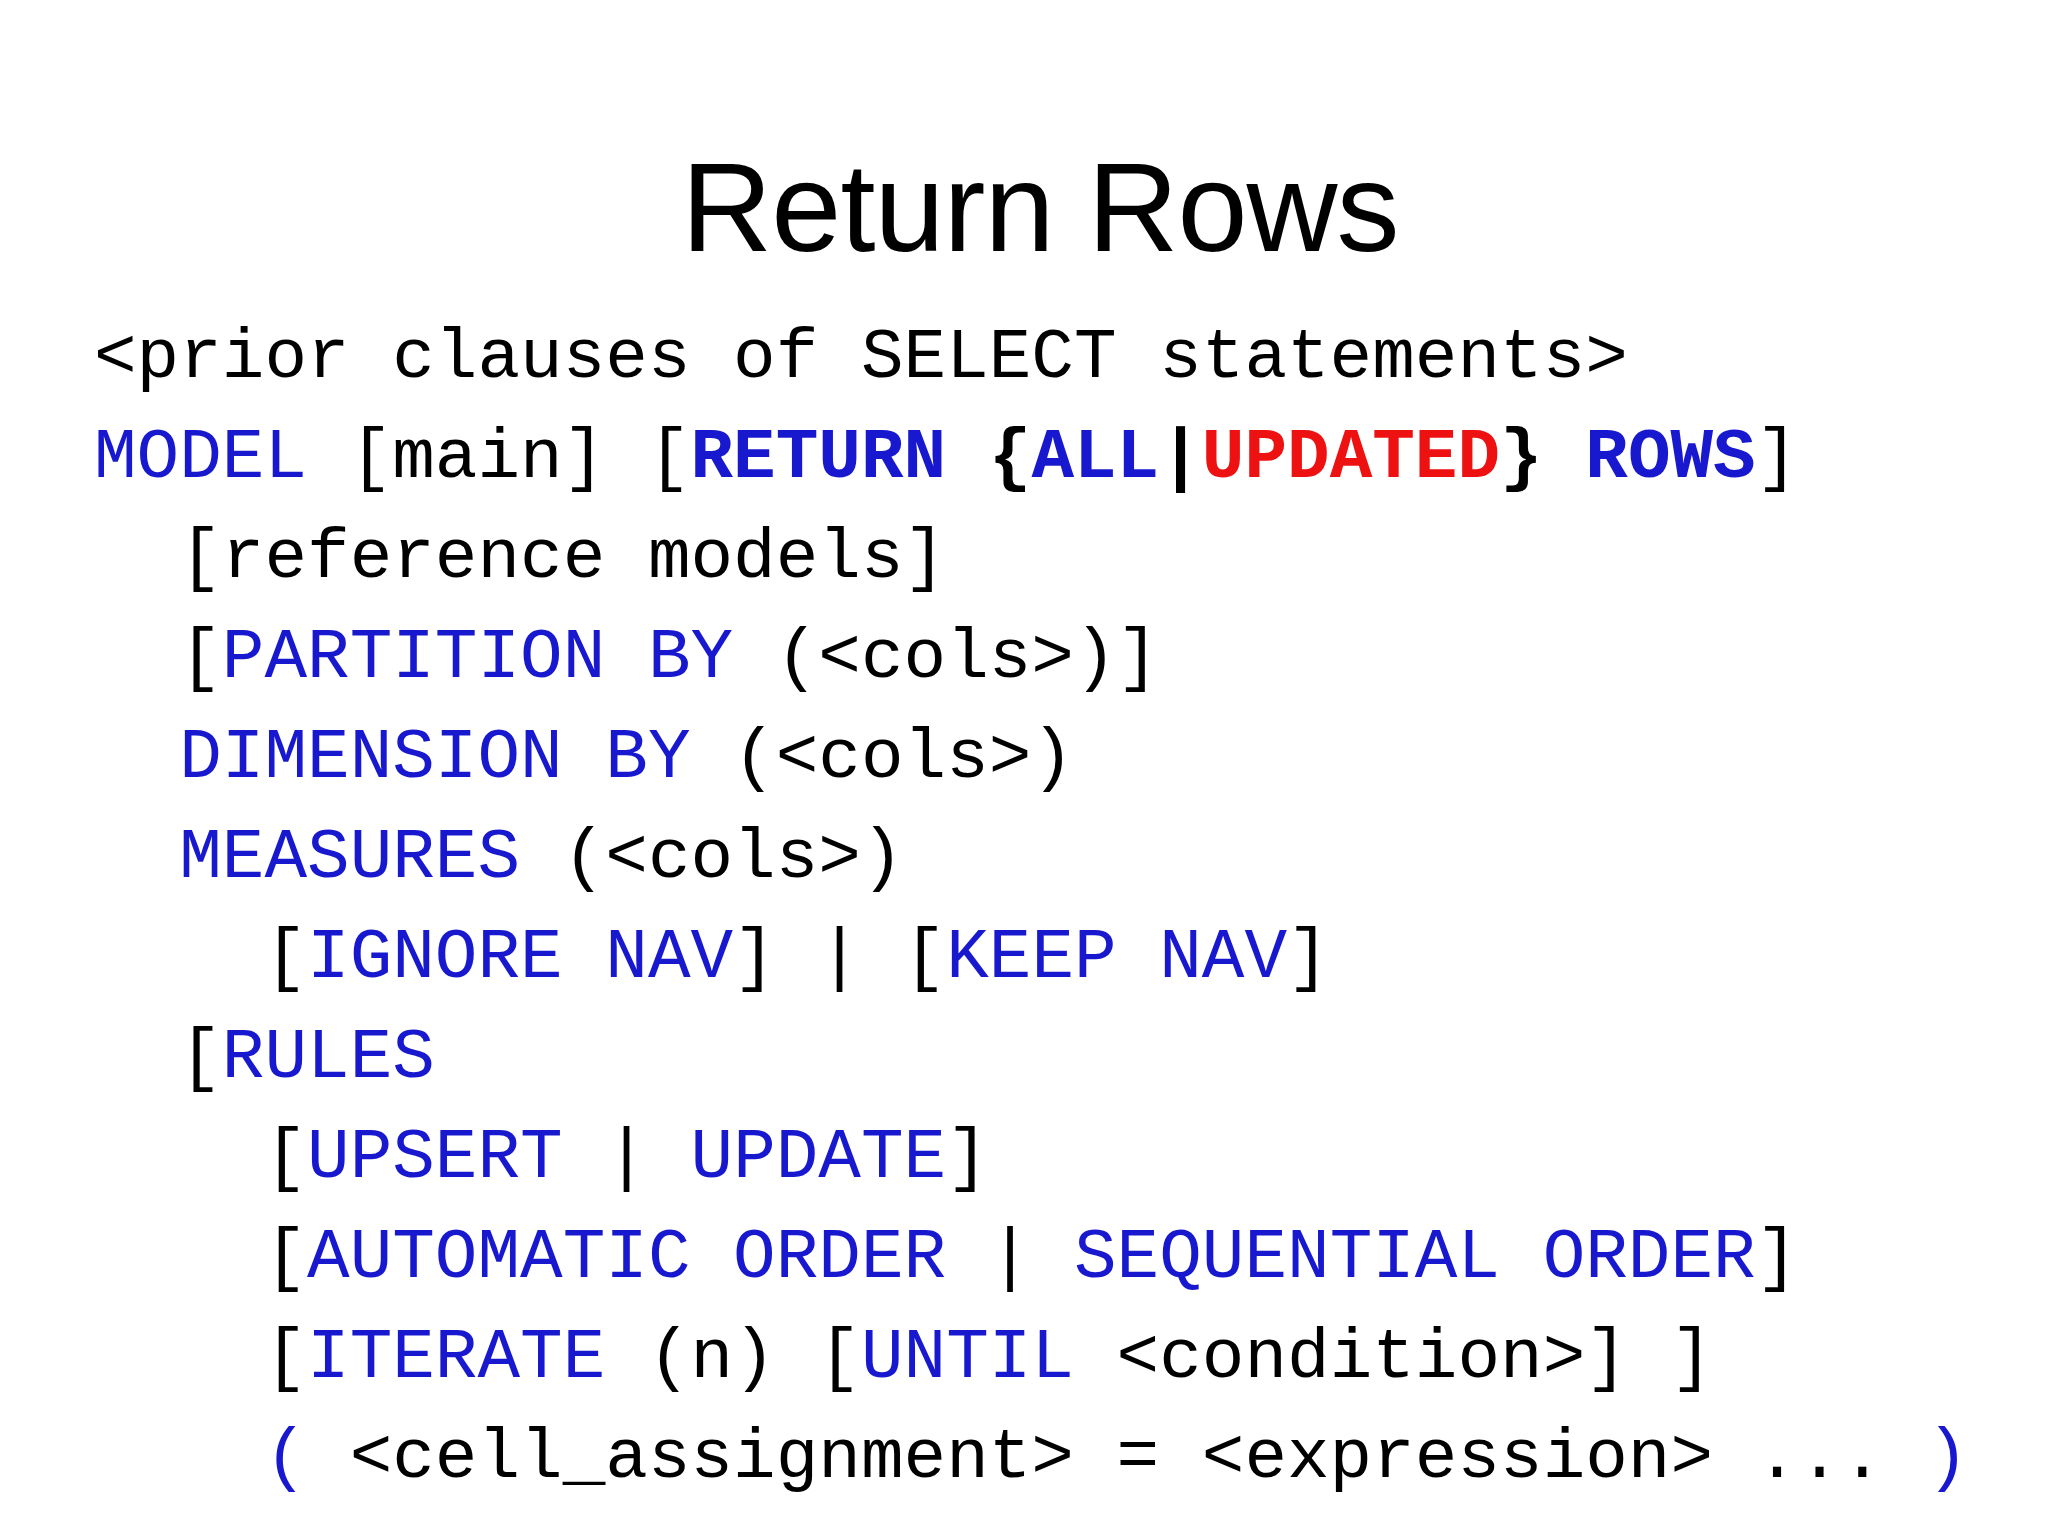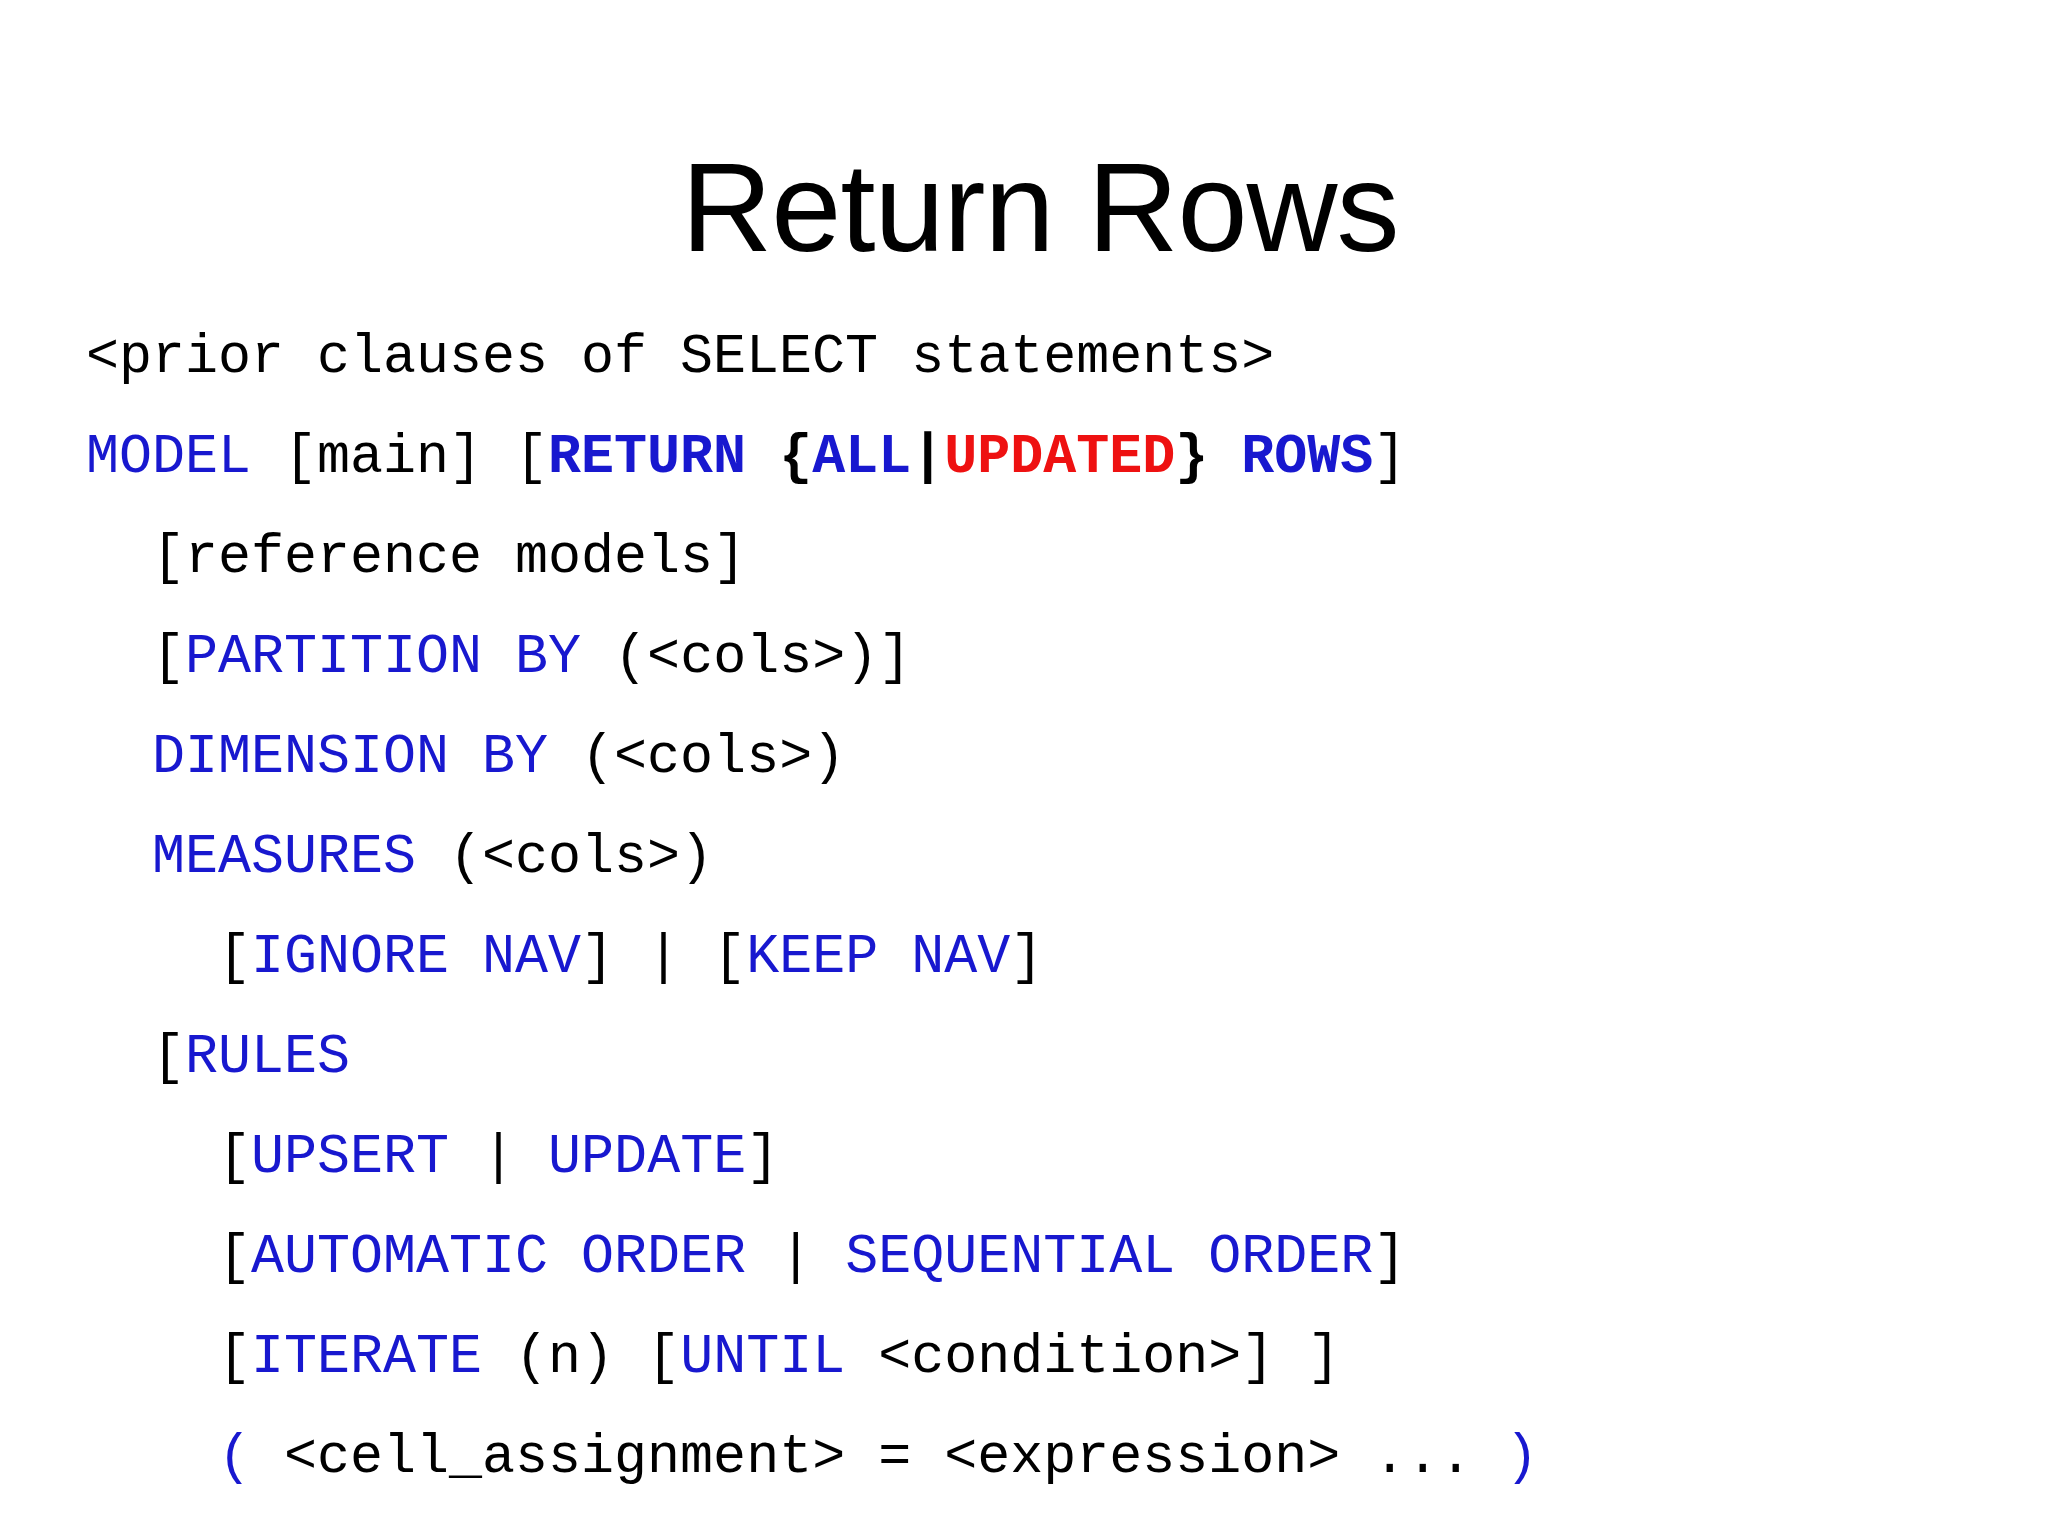--- a/index.html
+++ b/index.html
@@ -24,23 +24,23 @@
     font-family: "Liberation Sans", "DejaVu Sans", sans-serif;
     font-weight: 400;
     font-size: 126px;
     line-height: 1.15;
     color: #000000;
     letter-spacing: -1px;
   }
   .code {
     position: absolute;
     top: 308px;
-    left: 86px;
+    left: 94px;
     font-family: "Liberation Mono", "DejaVu Sans Mono", monospace;
-    font-size: 55px;
+    font-size: 71px;
     line-height: 100px;
     white-space: pre;
     color: #000000;
   }
   .code .line {
     height: 100px;
   }
   .code .bold {
     font-weight: bold;
   }

